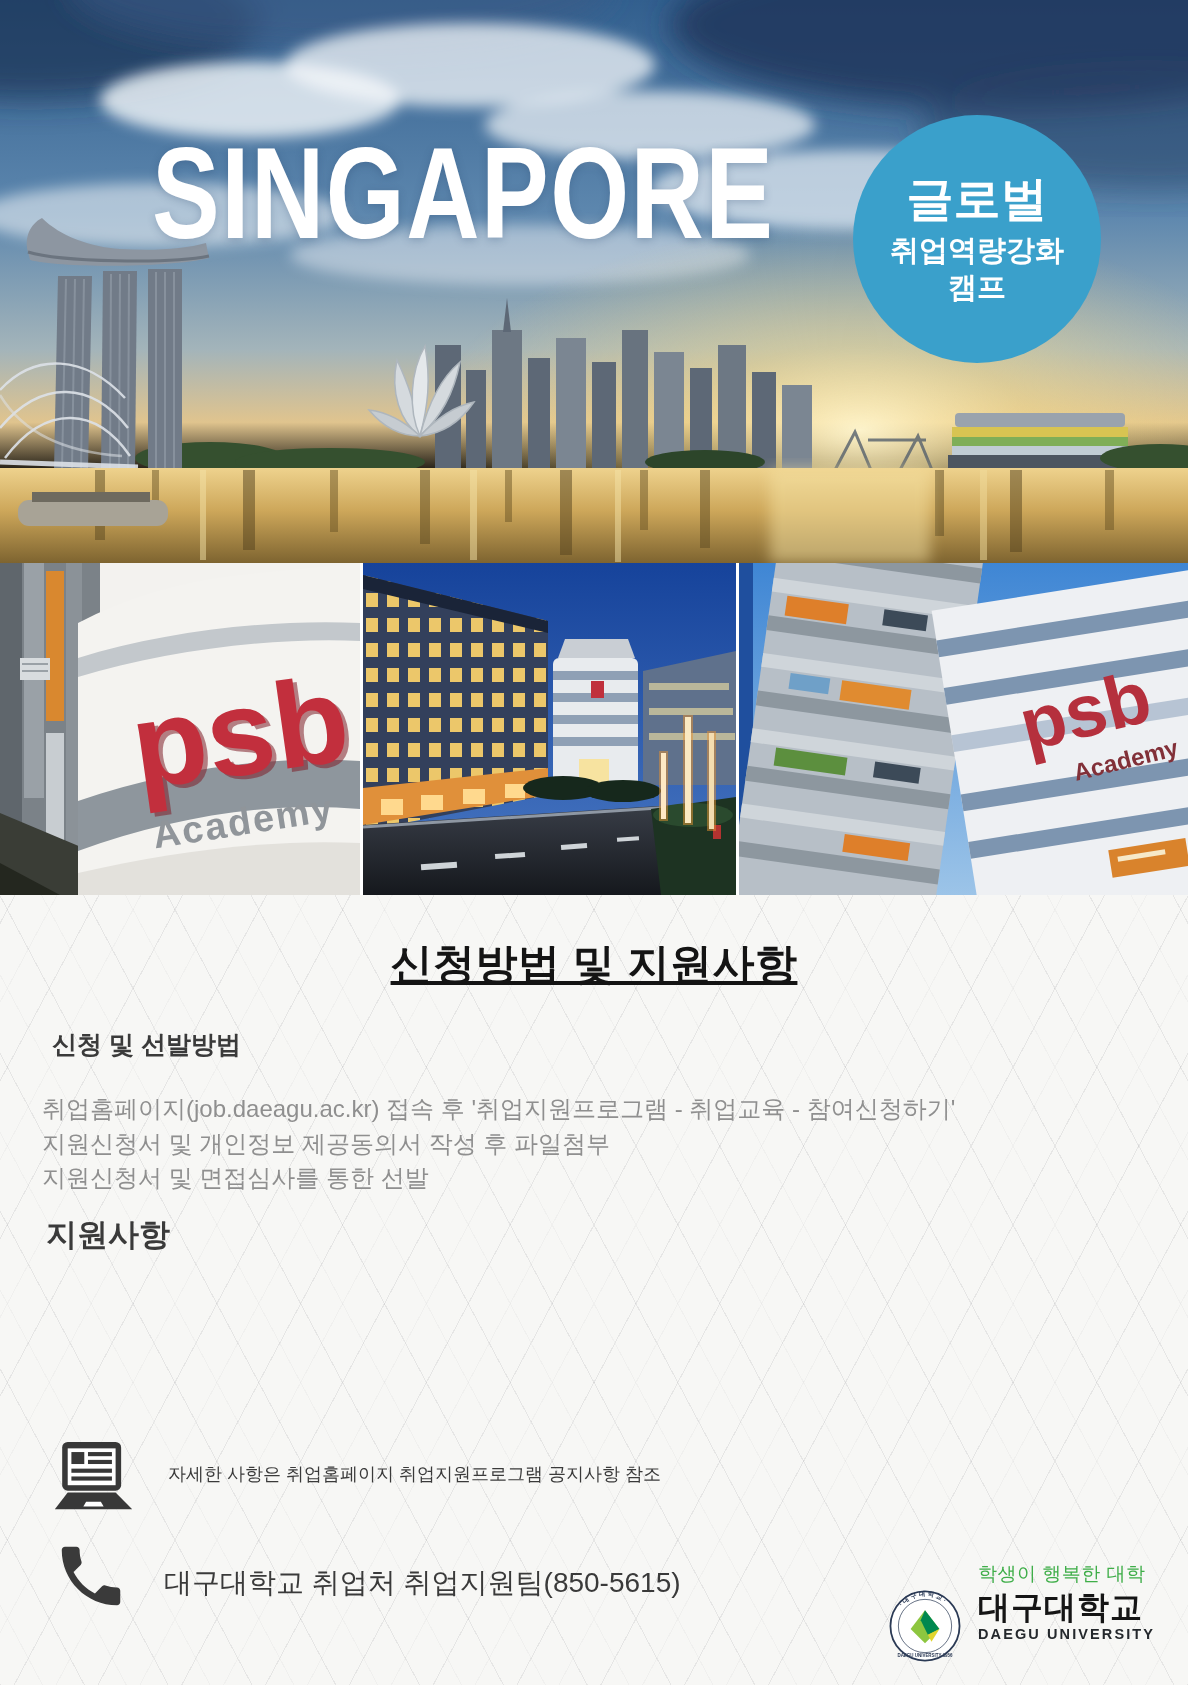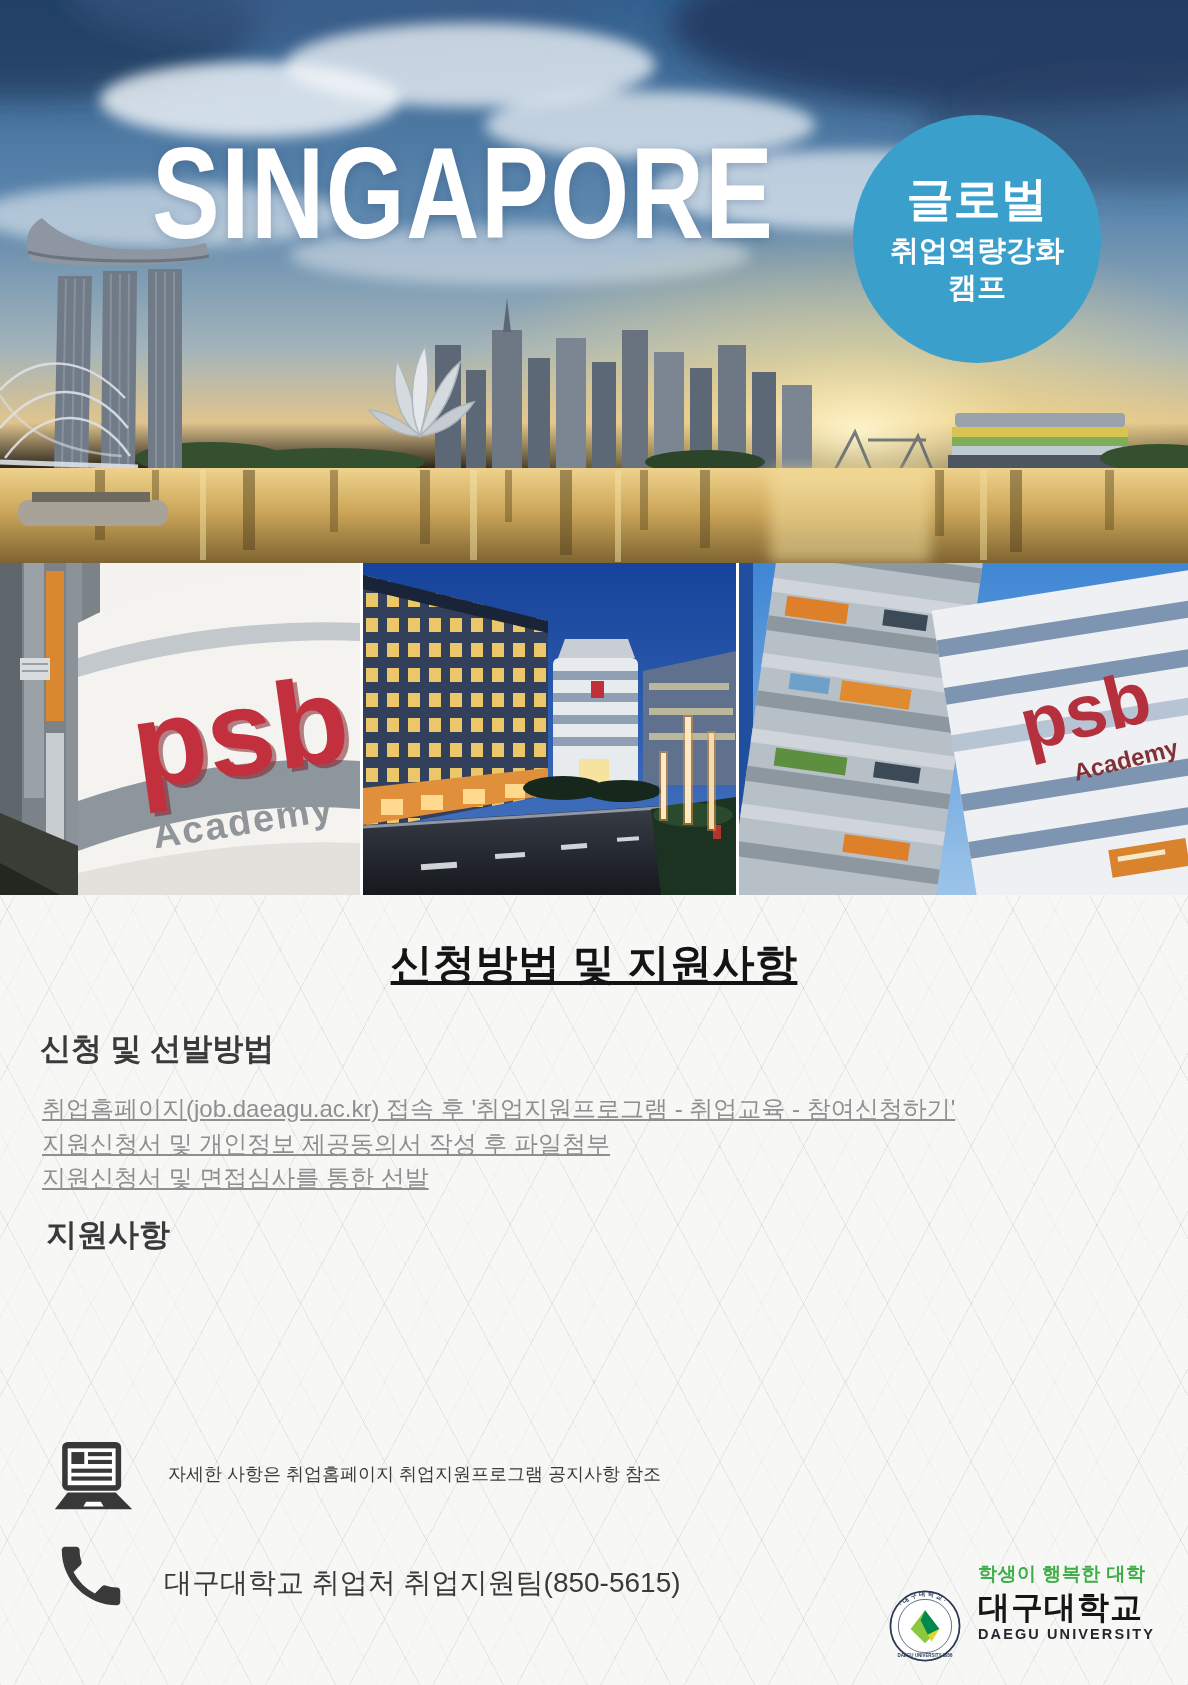--- a/index.html
+++ b/index.html
@@ -36,34 +36,34 @@
     display:flex;gap:3px;background:#ffffff;
   }
   .photo-strip figure{margin:0;padding:0;height:332px;overflow:hidden;}
   .photo-strip svg{display:block;width:100%;height:100%;}
   .ph1{width:360px;}.ph2{width:373px;}.ph3{width:449px;}
   
   .info-title{
     position:absolute;left:0;top:936px;width:1188px;margin:0;text-align:center;
     font-size:42px;font-weight:800;color:#141414;letter-spacing:0.5px;text-decoration:underline;
   }
-  .sec-h1{position:absolute;left:40px;top:1028px;margin:0;font-size:31px;font-weight:800;color:#3a3a3a;}
+  .sec-h1{position:absolute;left:52px;top:1028px;margin:0;font-size:25px;font-weight:800;color:#3a3a3a;}
   .sec-b1{position:absolute;left:42px;top:1092px;}
   .sec-h2{position:absolute;left:46px;top:1214px;margin:0;font-size:31px;font-weight:800;color:#3a3a3a;}
   .sec-b2{position:absolute;left:42px;top:1268px;}
-  .sec-b1 p,.sec-b2 p{margin:0;font-size:24px;line-height:34.5px;color:#8f8f8f;white-space:pre;text-decoration:underline;}
+  .sec-b1 p,.sec-b2 p{margin:0;font-size:24px;line-height:34.5px;color:#8f8f8f;white-space:pre;}
   .sec-b2 p.indent{padding-left:7px;}
   .note-icon-laptop{position:absolute;left:47px;top:1441px;width:93px;height:70px;}
   .note-text-1{position:absolute;left:168px;top:1462px;margin:0;font-size:18px;color:#3a3a3a;}
   .note-icon-phone{position:absolute;left:52px;top:1532px;width:78px;height:88px;}
   .note-text-2{position:absolute;left:164px;top:1564px;margin:0;font-size:28px;color:#3a3a3a;}
   
   .seal{position:absolute;left:889px;top:1590px;width:72px;height:72px;}
   .logo-text{position:absolute;left:978px;top:1561px;width:200px;}
-  .logo-slogan{margin:0;font-size:19px;font-weight:700;color:#3fae49;letter-spacing:0.5px;}
+  .logo-slogan{margin:0;font-size:19px;font-weight:400;color:#3fae49;letter-spacing:0.5px;}
   .logo-kr{margin:4px 0 0 0;font-size:32px;font-weight:800;color:#151515;letter-spacing:1px;line-height:1;}
   .logo-en{margin:4px 0 0 0;font-size:14.5px;font-weight:700;color:#24282c;letter-spacing:2.1px;line-height:1;}
 </style>
 </head>
 <body>
 
 <div class="poster">
 
   <header class="hero">
     <svg viewBox="0 0 1188 563" preserveAspectRatio="none" aria-hidden="true">

